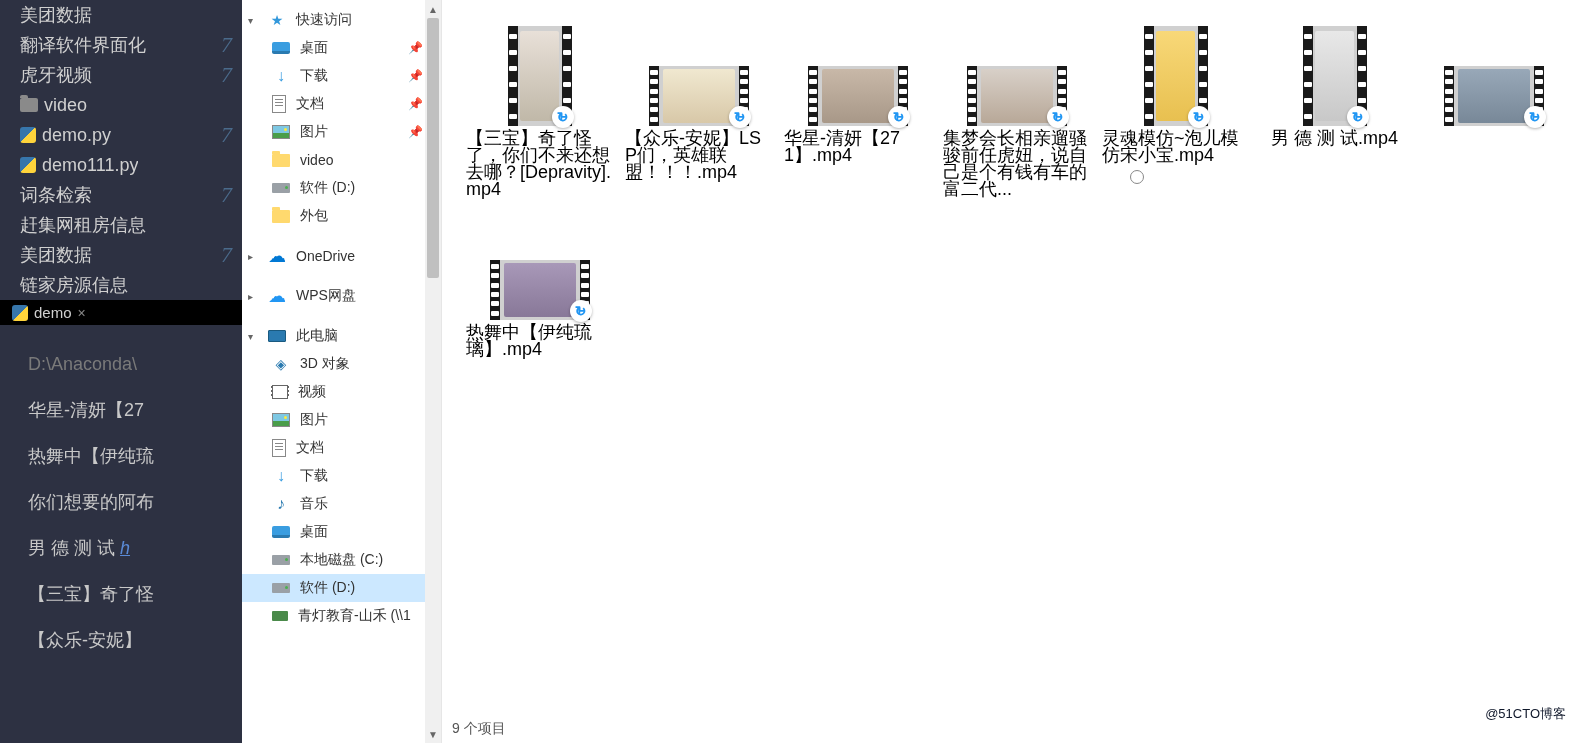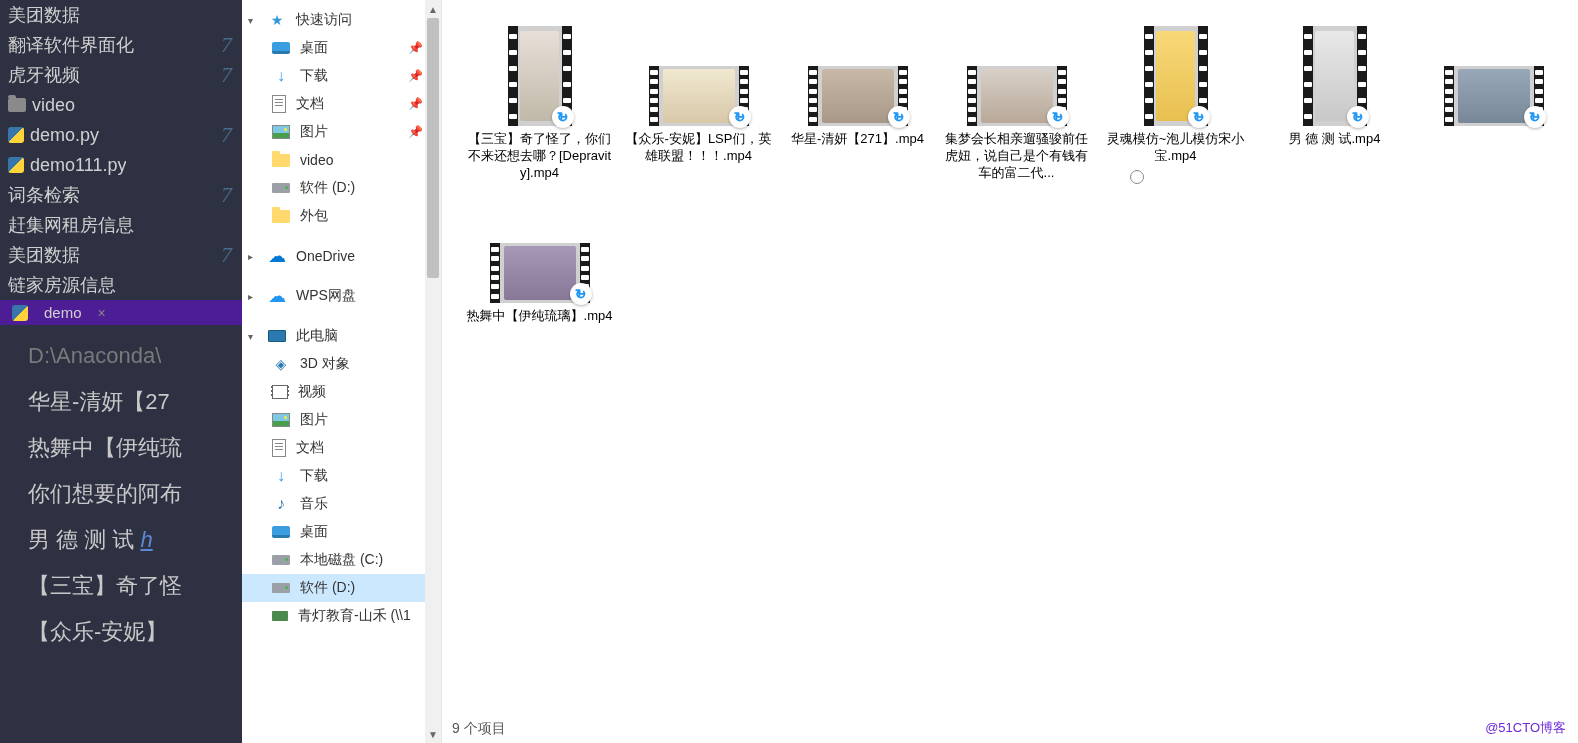--- a/index.html
+++ b/index.html
@@ -1,29 +1,29 @@
 <!DOCTYPE html>
 <html><head>
   <meta charset="utf-8">
   <style>
     * { margin: 0; padding: 0; box-sizing: border-box; font-family: "Microsoft YaHei", "Segoe UI", sans-serif; }
     body { display: flex; width: 1578px; height: 743px; overflow: hidden; background: #fff; }
     
     
     .ide-panel { width: 242px; background: #2d3142; color: #d0d0d0; display: flex; flex-direction: column; font-size: 18px; }
     .ide-list { flex: 0 0 auto; }
-    .ide-row { display: flex; align-items: center; justify-content: space-between; padding: 4px 10px 4px 8px; height: 30px; cursor: pointer; }
+    .ide-row { display: flex; align-items: center; justify-content: space-between; padding: 4px 10px 4px 20px; height: 30px; cursor: pointer; }
     .ide-row .label { display: flex; align-items: center; gap: 6px; white-space: nowrap; overflow: hidden; }
     .ide-row .count { color: #4a6a8a; font-style: italic; font-family: serif; font-size: 22px; }
     .ide-folder { width: 18px; height: 14px; background: #8a8a8a; border-radius: 2px; position: relative; }
     .ide-folder::before { content: ""; position: absolute; top: -3px; left: 0; width: 8px; height: 3px; background: #8a8a8a; border-radius: 2px 2px 0 0; }
     .ide-py { width: 16px; height: 16px; background: linear-gradient(135deg,#3776ab 50%,#ffd43b 50%); border-radius: 3px; }
-    .ide-tab { padding: 4px 12px; background: #4c1d95; display: flex; align-items: center; gap: 16px; font-size: 15px; }
+    .ide-tab { padding: 4px 12px; background: #000000; display: flex; align-items: center; gap: 6px; font-size: 15px; }
     .ide-tab .close { font-size: 14px; color: #888; }
-    .ide-console { flex: 1; padding: 8px 0 0 28px; font-size: 22px; line-height: 46px; color: #c8c8c8; overflow: hidden; white-space: nowrap; }
+    .ide-console { flex: 1; padding: 16px 0 0 28px; font-size: 18px; line-height: 46px; color: #c8c8c8; overflow: hidden; white-space: nowrap; }
     .ide-console .dim { color: #7a7a7a; }
     .ide-console .url { color: #5a8ad6; text-decoration: underline; font-style: italic; }
     
     
     .nav-panel { width: 200px; background: #fff; border-right: 1px solid #e6e6e6; position: relative; font-size: 14px; color: #333; }
     .nav-scroll { position: absolute; left:0; right:12px; top:0; bottom:0; overflow: hidden; }
     .scrollbar { position: absolute; right:0; top:0; width:16px; height:100%; background:#f0f0f0; }
     .sb-btn { height:18px; display:flex; align-items:center; justify-content:center; color:#666; font-size:10px; }
     .sb-track { position:absolute; top:18px; bottom:18px; left:0; right:0; }
     .sb-thumb { position:absolute; left:2px; right:2px; top:0; height:260px; background:#c0c0c0; border-radius:2px; }
@@ -53,21 +53,21 @@
     .ico-3d::before { content:"◈"; color:#2a7ab0; }
     .ico-video { width:16px; height:14px; border:1px solid #666; position:relative; background:#fff; }
     .ico-video::before { content:""; position:absolute; left:-2px; top:0; bottom:0; width:2px; background:repeating-linear-gradient(#666 0 2px,transparent 2px 4px); }
     .ico-video::after { content:""; position:absolute; right:-2px; top:0; bottom:0; width:2px; background:repeating-linear-gradient(#666 0 2px,transparent 2px 4px); }
     .ico-music::before { content:"♪"; color:#2a7ab0; font-size:16px; }
     .ico-net { width:16px; height:10px; background:#4a8a4a; border-radius:1px; }
     
     
     .file-area { flex:1; background:#fff; position:relative; display:flex; flex-direction:column; }
     .file-grid { flex:1; display:flex; flex-wrap:wrap; align-content:flex-start; padding: 10px 0 0 20px; gap: 0 4px; }
-    .file-item { width: 155px; display:flex; flex-direction:column; align-items:center; padding:6px 4px; text-align:center; font-size:13px; line-height:17px; cursor:pointer; }
+    .file-item { width: 155px; display:flex; flex-direction:column; align-items:center; padding:6px 4px; font-size:18px; line-height:17px; cursor:pointer; }
     .thumb-wrap { height:110px; display:flex; align-items:flex-end; justify-content:center; margin-bottom:4px; position:relative; }
     .video-thumb { position:relative; display:flex; }
     .video-thumb .film-strip { width:10px; background:#1a1a1a; display:flex; flex-direction:column; justify-content:space-around; padding:2px 0; }
     .video-thumb .film-strip span { height:5px; margin:1px; background:#fff; border-radius:1px; }
     .video-thumb .frame { background:#d0d0d0; display:flex; align-items:center; justify-content:center; }
     .frame-tall { width:44px; height:100px; }
     .frame-wide { width:80px; height:60px; }
     .frame-inner { width:90%; height:90%; background:linear-gradient(135deg,#b8a898,#d4c4b4); border-radius:2px; }
     .frame-inner.p1 { background:linear-gradient(180deg,#e8e0d8,#c0b8a8); }
     .frame-inner.p2 { background:linear-gradient(180deg,#f0e8d0,#d8c8a8); }
@@ -75,21 +75,21 @@
     .frame-inner.p4 { background:linear-gradient(180deg,#d8d0c8,#b8a898); }
     .frame-inner.p5 { background:linear-gradient(180deg,#f8d878,#e8c050); }
     .frame-inner.p6 { background:linear-gradient(180deg,#e8e8e8,#c8c8c8); }
     .frame-inner.p7 { background:linear-gradient(180deg,#98a8b8,#788898); }
     .frame-inner.p8 { background:linear-gradient(180deg,#a898b8,#887898); }
     .badge { position:absolute; right:-2px; bottom:-2px; width:22px; height:22px; background:#fff; border-radius:50%; display:flex; align-items:center; justify-content:center; box-shadow:0 1px 3px rgba(0,0,0,.3); }
     .badge::before { content:""; width:14px; height:14px; background:#2196f3; border-radius:50%; clip-path:polygon(35% 25%,35% 75%,48% 75%,48% 55%,75% 55%,75% 42%,48% 42%,48% 25%); transform:rotate(0deg); }
     .badge::after { content:"↻"; position:absolute; color:#2196f3; font-size:14px; font-weight:bold; }
     .file-name { max-width:150px; word-break:break-all; color:#000; }
     .status-bar { height:28px; padding:4px 10px; font-size:14px; color:#555; border-top:1px solid transparent; }
-    .watermark { position:absolute; bottom:6px; right:12px; font-size:13px; color:#6d28d9; }
+    .watermark { position:absolute; bottom:20px; right:12px; font-size:13px; color:#0f172a; }
     .cursor-ind { position:absolute; left:688px; top:170px; width:14px; height:14px; border:1px solid #888; border-radius:50%; background:rgba(255,255,255,.3); pointer-events:none; }
   </style>
 </head>
 <body>
 
 <div class="ide-panel">
   <div class="ide-list" id="ide-tree">
       <div class="ide-row">
         <div class="label">
           <span>美团数据</span>

